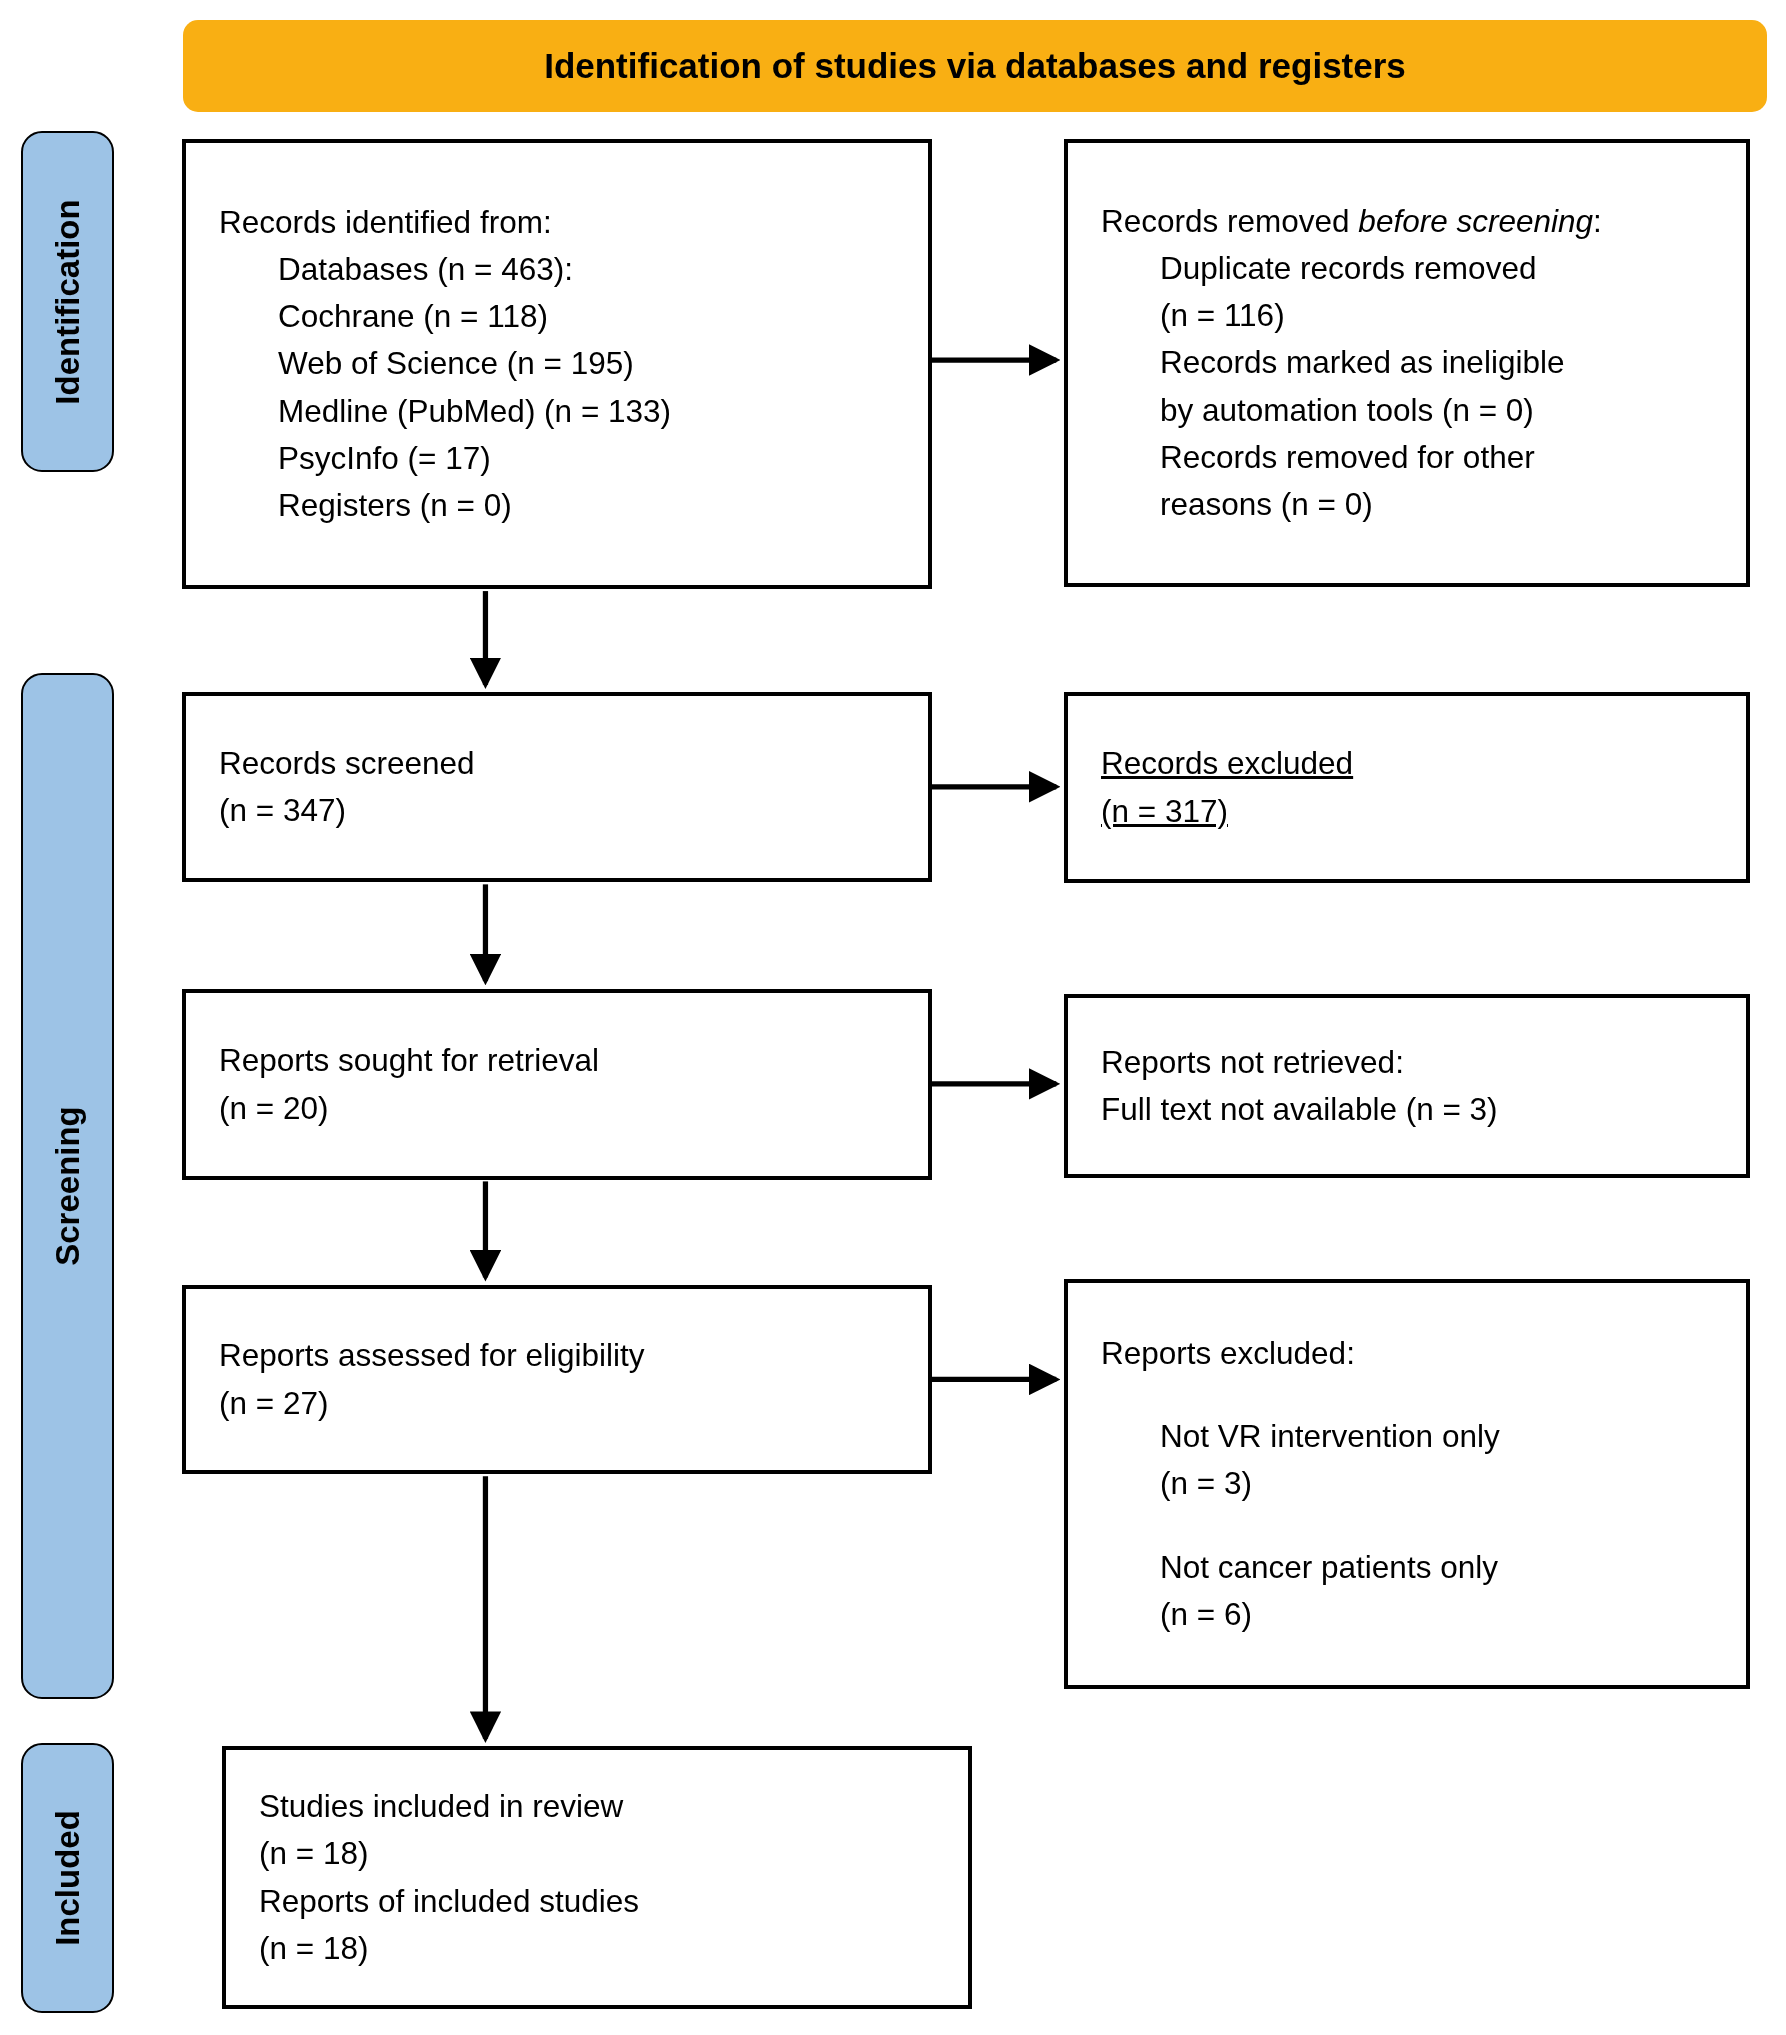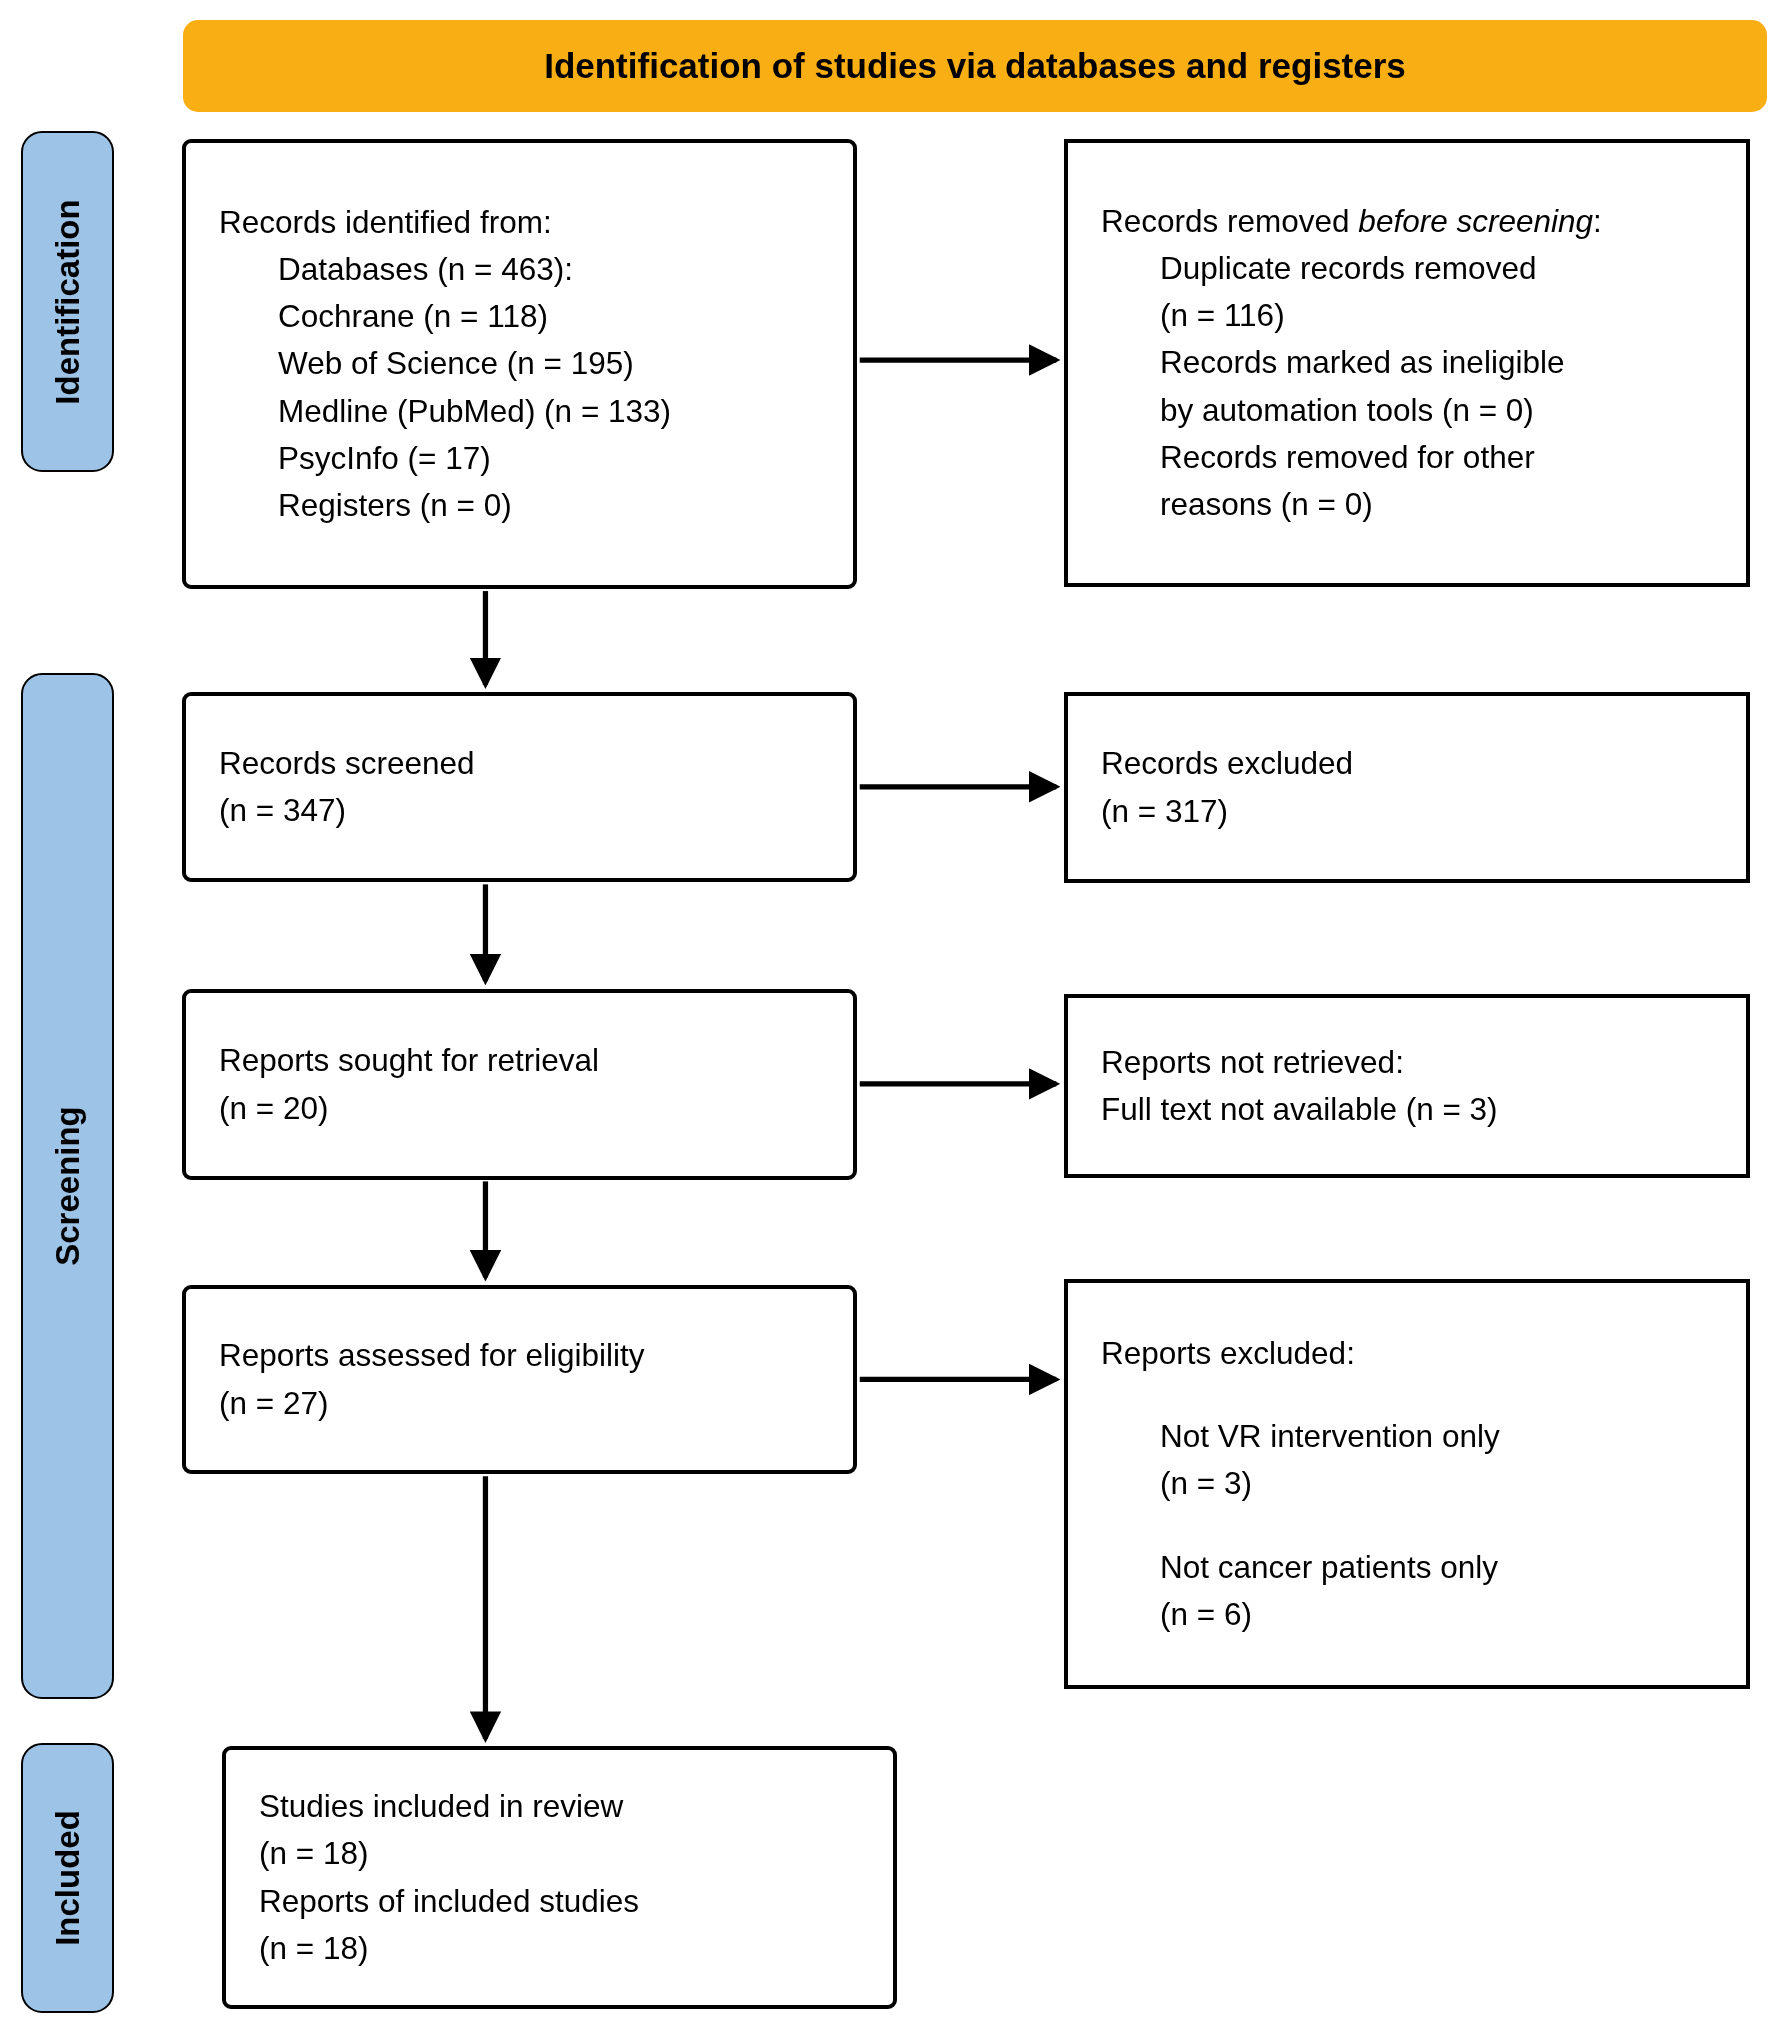--- a/index.html
+++ b/index.html
@@ -62,27 +62,27 @@
     background: #ffffff;
     border: 4.5px solid #000000;
     box-sizing: border-box;
     display: flex;
     flex-direction: column;
     justify-content: center;
     padding: 15px 27px 15px 33px;
     font-size: 31.5px;
     line-height: 1.5;
   }
-  .col-left  { left: 182px;  width: 675px; border-radius: 9px; }
+  .col-left  { left: 182px;  width: 750px; }
   .col-right { left: 1064px; width: 686px; }
 
   .box-identified       { top: 139px;  height: 450px; }
   .box-removed          { top: 139px;  height: 448px; }
   .box-screened         { top: 692px;  height: 190px; }
-  .box-excluded         { top: 692px;  height: 191px; }
+  .box-excluded         { top: 692px;  height: 191px; text-decoration: underline; }
   .box-sought           { top: 989px; height: 191px; }
   .box-not-retrieved    { top: 994px; height: 184px; }
   .box-assessed         { top: 1285px; height: 189px; }
   .box-reports-excluded { top: 1279px; height: 410px; gap: 36px; }
   .box-included-studies { top: 1746px; height: 263px; margin-left: 40px; }
 
   .pre      { white-space: pre-line; }
   .indent   { padding-left: 59px; white-space: pre-line; }
   .italic   { font-style: italic; }
 

